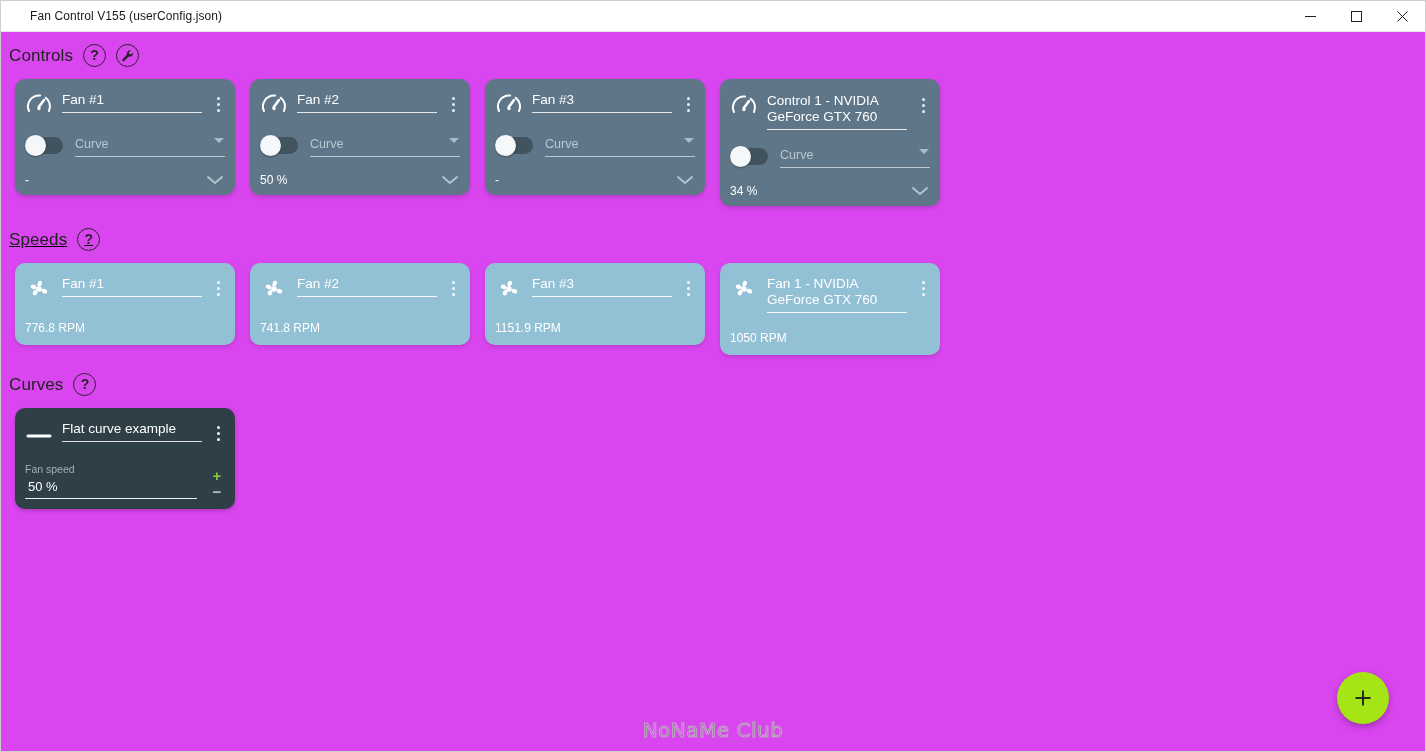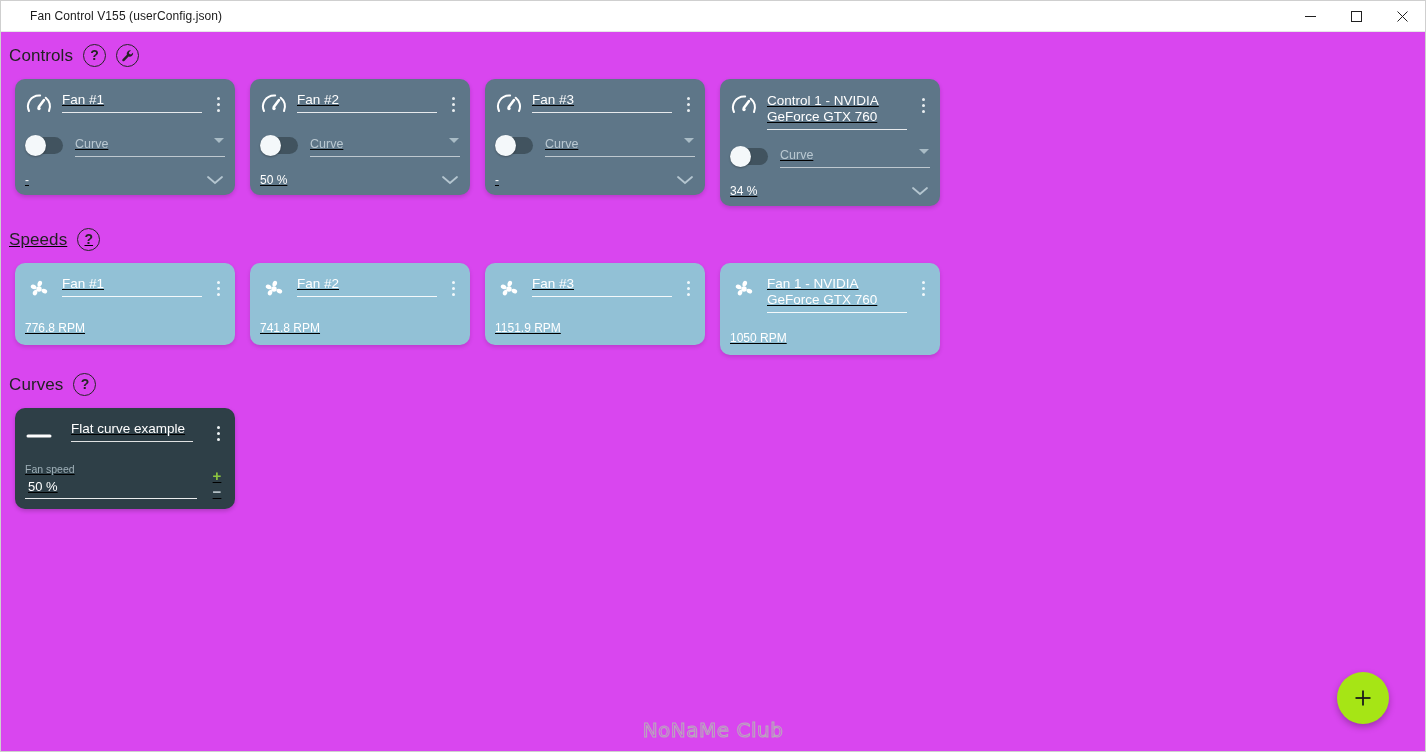--- a/index.html
+++ b/index.html
@@ -80,21 +80,21 @@
     width: 23px; height: 23px; border-radius: 50%;
     border: 1.6px solid #252525;
     display: flex; align-items: center; justify-content: center;
     cursor: pointer; flex: 0 0 auto;
   }
   .circ-icon.qmark { font-size: 14px; color: #252525; font-weight: 700; line-height: 1; padding-bottom:1px;}
   .circ-icon svg { display: block; }
 
   .card-row {
     display: flex; align-items: flex-start;
-    gap: 15px; padding-left: 14px; text-decoration: underline;
+    gap: 15px; padding-left: 14px;
   }
 
   
   .control-card {
     width: 220px;
     background: #5e7688;
     border-radius: 10px;
     padding: 11px 10px 8px 10px;
     color: #ffffff;
     box-shadow: 0 2px 4px rgba(0,0,0,0.16);
@@ -169,21 +169,21 @@
 
   
   .curve-card {
     width: 220px;
     background: #2e3f47;
     border-radius: 10px;
     padding: 11px 10px 10px 10px;
     color: #ffffff;
     box-shadow: 0 2px 4px rgba(0,0,0,0.2);
   }
-  .cv-top { display: flex; align-items: flex-start; gap: 18px; }
+  .cv-top { display: flex; align-items: flex-start; gap: 9px; }
   .line-ico { width: 28px; height: 28px; flex: 0 0 auto; margin-top: 3px; }
   .cv-name-wrap { flex: 1; min-width: 0; padding-top: 2px; }
   .cv-name {
     font-size: 13.5px; color: #ffffff; line-height: 16px;
     border-bottom: 1px solid rgba(255,255,255,0.85);
     padding-bottom: 4px;
   }
   .kebab-curve i { background: #eef3f5; }
   .cv-body { display: flex; align-items: flex-end; margin-top: 13px; gap: 12px; }
   .cv-field { flex: 1; min-width: 0; }

